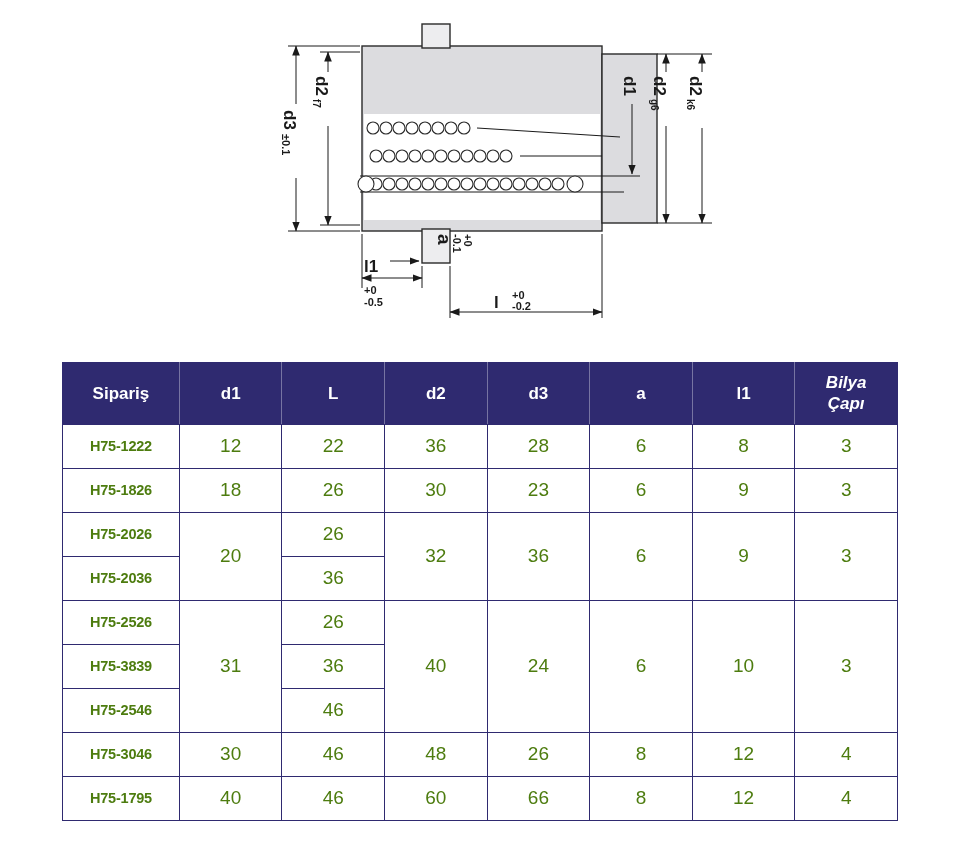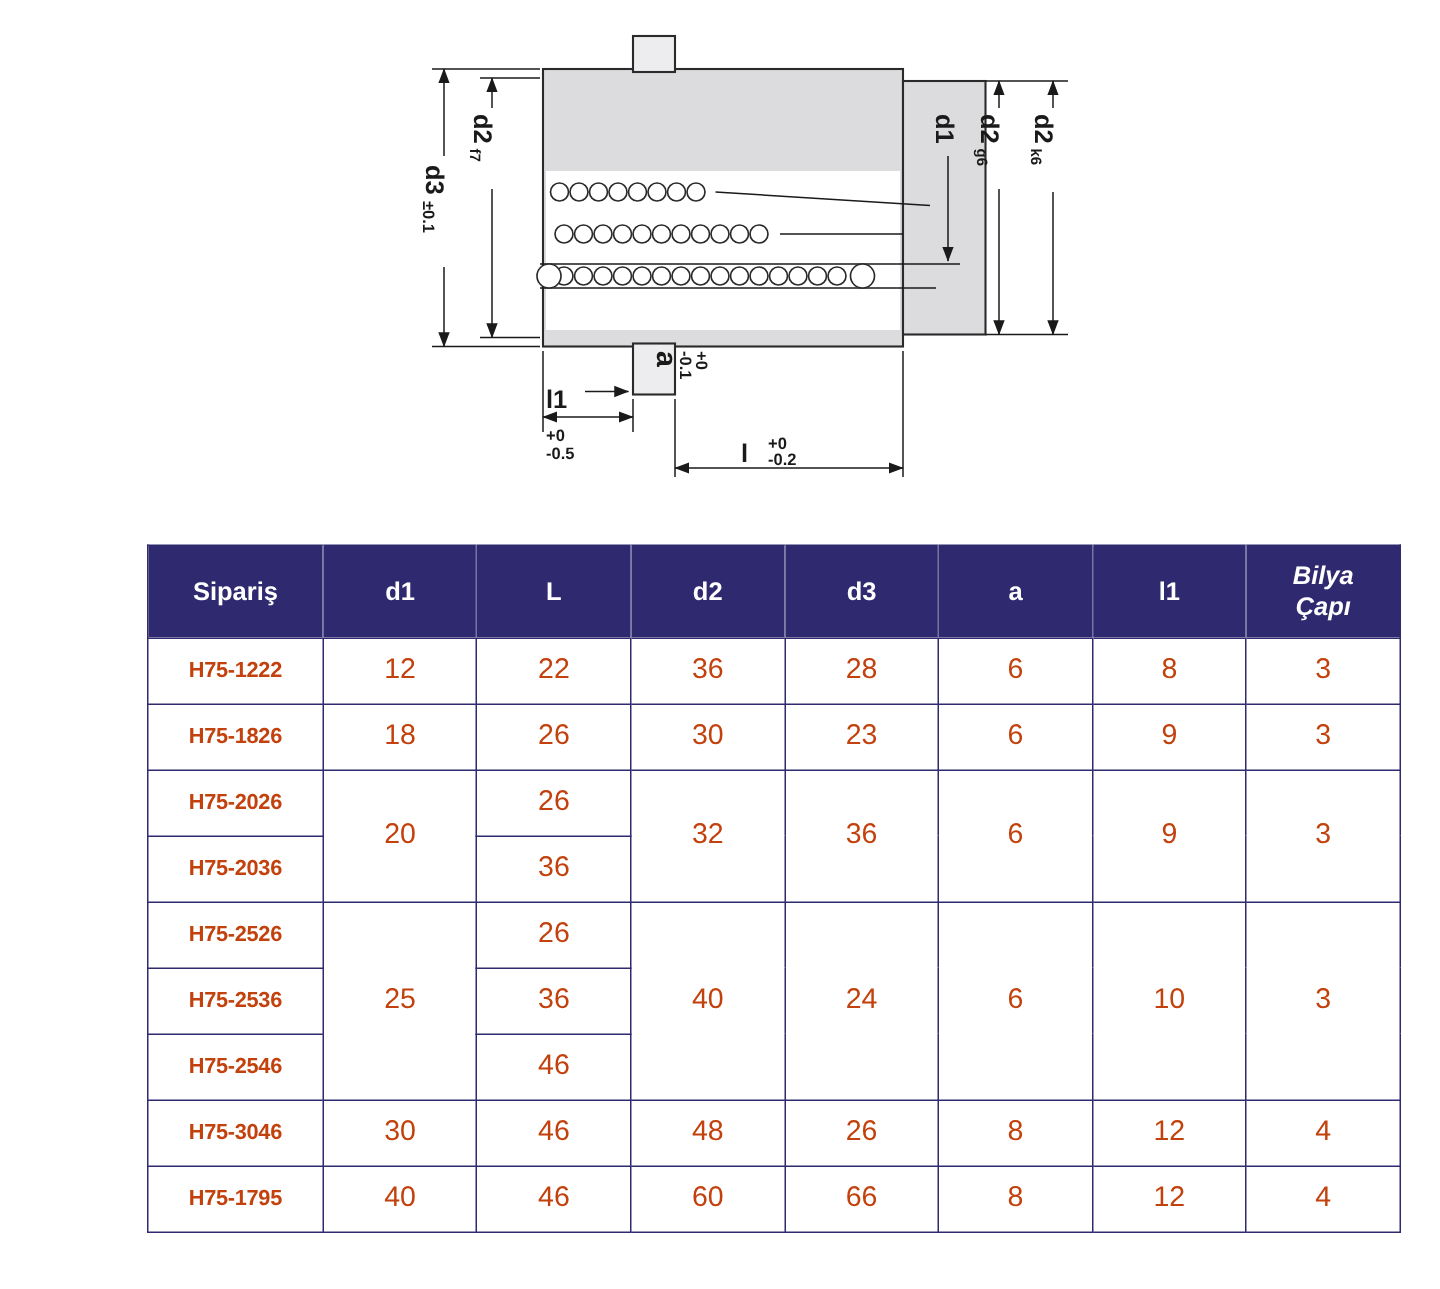--- a/index.html
+++ b/index.html
@@ -17,31 +17,31 @@
   .dim-big  { font-size: 19px; font-weight: bold; }
   .dim-sub  { font-size: 10px; font-weight: bold; }
   .dim-tol  { font-size: 11px; font-weight: bold; }
   .outline  { fill: #dcdcdf; stroke: #2a2a2a; stroke-width: 1.4; }
   .tabpiece { fill: #ededef; stroke: #2a2a2a; stroke-width: 1.4; }
   .thin     { stroke: #1a1a1a; stroke-width: 1; fill: none; }
   .ballrow circle { fill: #ffffff; stroke: #2a2a2a; stroke-width: 1.1; }
 
   
   .table-wrap { width: 836px; margin: 0 auto; }
-  table { width: 100%; border-collapse: collapse; table-layout: fixed; border: 1px solid #2f2a70; margin-left: 36px; }
+  table { width: 100%; border-collapse: collapse; table-layout: fixed; border: 1px solid #2f2a70; }
   th {
     background: #2f2a70; color: #fff; font-size: 17px; font-weight: bold;
     padding: 9px 2px; line-height: 1.25; vertical-align: middle;
     border: 1px solid #2f2a70; border-right: 1px solid rgba(255,255,255,0.35);
   }
   th:last-child { border-right-color: #2f2a70; font-style: italic; }
   th span { display: block; }
   td {
     border: 1px solid #2f2a70; text-align: center; vertical-align: middle;
-    font-size: 19px; height: 44px; color: #c2410c; background: #fff;
+    font-size: 19px; height: 44px; color: #4d7c0f; background: #fff;
   }
   td.code { font-weight: bold; font-size: 14.5px; letter-spacing: -0.2px; }
 </style>
 </head>
 <body>
 
 <div class="drawing-wrap">
 <svg viewBox="0 0 470 320" width="470" height="320" xmlns="http://www.w3.org/2000/svg">
   <defs>
     <marker id="ah" viewBox="0 0 10 10" refX="9.5" refY="5" markerWidth="10" markerHeight="10" orient="auto-start-reverse">
@@ -246,30 +246,30 @@
         <td rowspan="2">6</td>
         <td rowspan="2">9</td>
         <td rowspan="2">3</td>
       </tr>
       <tr>
         <td class="code">H75-2036</td>
         <td>36</td>
       </tr>
       <tr>
         <td class="code">H75-2526</td>
-        <td rowspan="3">25</td>
+        <td rowspan="3">31</td>
         <td>26</td>
         <td rowspan="3">40</td>
         <td rowspan="3">24</td>
         <td rowspan="3">6</td>
         <td rowspan="3">10</td>
         <td rowspan="3">3</td>
       </tr>
       <tr>
-        <td class="code">H75-2536</td>
+        <td class="code">H75-3839</td>
         <td>36</td>
       </tr>
       <tr>
         <td class="code">H75-2546</td>
         <td>46</td>
       </tr>
       <tr>
         <td class="code">H75-3046</td>
         <td>30</td>
         <td>46</td>

